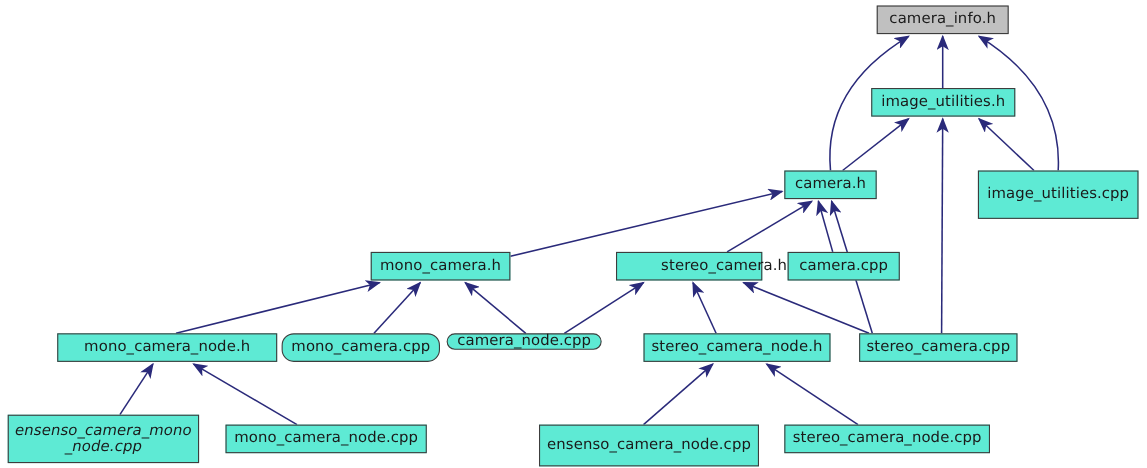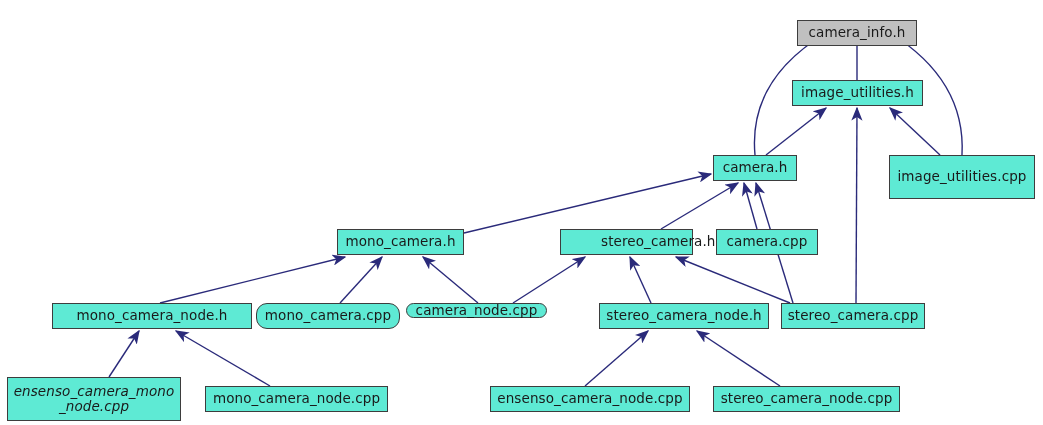--- a/index.html
+++ b/index.html
@@ -76,31 +76,31 @@
         <path d="M 513 303 L 585 257" fill="none" stroke="#2a2a7a" stroke-width="1.4" marker-end="url(#arrowhead)"></path>
         <path d="M 651 303 L 630 257" fill="none" stroke="#2a2a7a" stroke-width="1.4" marker-end="url(#arrowhead)"></path>
         <path d="M 790 303 L 676 257" fill="none" stroke="#2a2a7a" stroke-width="1.4" marker-end="url(#arrowhead)"></path>
         <path d="M 109 377 L 139 331" fill="none" stroke="#2a2a7a" stroke-width="1.4" marker-end="url(#arrowhead)"></path>
         <path d="M 270 386 L 176 331" fill="none" stroke="#2a2a7a" stroke-width="1.4" marker-end="url(#arrowhead)"></path>
         <path d="M 585 386 L 648 331" fill="none" stroke="#2a2a7a" stroke-width="1.4" marker-end="url(#arrowhead)"></path>
         <path d="M 780 386 L 697 331" fill="none" stroke="#2a2a7a" stroke-width="1.4" marker-end="url(#arrowhead)"></path>
       </g>
   </svg>
   <div id="nodes-layer">
-      <div class="node highlight" style="left: 797px; top: 5px; width: 120px; height: 26px; margin-top: 15px;"><span class="label">camera_info.h</span></div>
+      <div class="node highlight" style="left: 797px; top: 5px; width: 120px; height: 26px;"><span class="label">camera_info.h</span></div>
       <div class="node" style="left: 792px; top: 80px; width: 131px; height: 26px;"><span class="label">image_utilities.h</span></div>
       <div class="node" style="left: 889px; top: 155px; width: 146px; height: 44px;"><span class="label">image_utilities.cpp</span></div>
       <div class="node" style="left: 713px; top: 155px; width: 84px; height: 26px;"><span class="label">camera.h</span></div>
       <div class="node" style="left: 716px; top: 229px; width: 102px; height: 26px;"><span class="label">camera.cpp</span></div>
       <div class="node" style="left: 337px; top: 229px; width: 127px; height: 26px;"><span class="label">mono_camera.h</span></div>
       <div class="node" style="left: 560px; top: 229px; width: 133px; height: 26px; padding-left: 40px;"><span class="label">stereo_camera.h</span></div>
       <div class="node" style="left: 52px; top: 303px; width: 200px; height: 26px; align-items: center;"><span class="label">mono_camera_node.h</span></div>
       <div class="node" style="left: 256px; top: 303px; width: 144px; height: 26px; border-radius: 11px;"><span class="label">mono_camera.cpp</span></div>
       <div class="node" style="left: 406px; top: 303px; width: 141px; height: 15px; border-radius: 10px;"><span class="label">camera_node.cpp</span></div>
-      <div class="node" style="left: 585px; top: 303px; width: 170px; height: 26px; margin-left: 14px;"><span class="label">stereo_camera_node.h</span></div>
+      <div class="node" style="left: 585px; top: 303px; width: 170px; height: 26px;"><span class="label">stereo_camera_node.h</span></div>
       <div class="node" style="left: 781px; top: 303px; width: 144px; height: 26px;"><span class="label">stereo_camera.cpp</span></div>
       <div class="node" style="left: 7px; top: 377px; width: 174px; height: 44px; font-style: italic;"><span class="label">ensenso_camera_mono
 _node.cpp</span></div>
       <div class="node" style="left: 205px; top: 386px; width: 183px; height: 26px; justify-content: flex-end;"><span class="label">mono_camera_node.cpp</span></div>
-      <div class="node" style="left: 490px; top: 386px; width: 200px; height: 26px;"><span class="label">ensenso_camera_node.cpp</span></div>
+      <div class="node" style="left: 490px; top: 386px; width: 200px; height: 38px;"><span class="label">ensenso_camera_node.cpp</span></div>
       <div class="node" style="left: 713px; top: 386px; width: 187px; height: 26px; text-align: center;"><span class="label">stereo_camera_node.cpp</span></div>
     </div>
 </div>
 
 </body></html>

